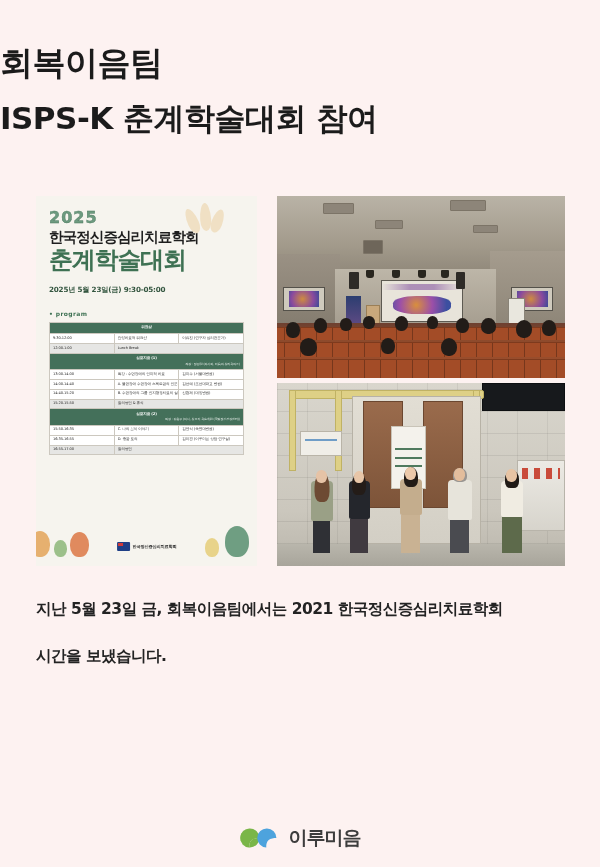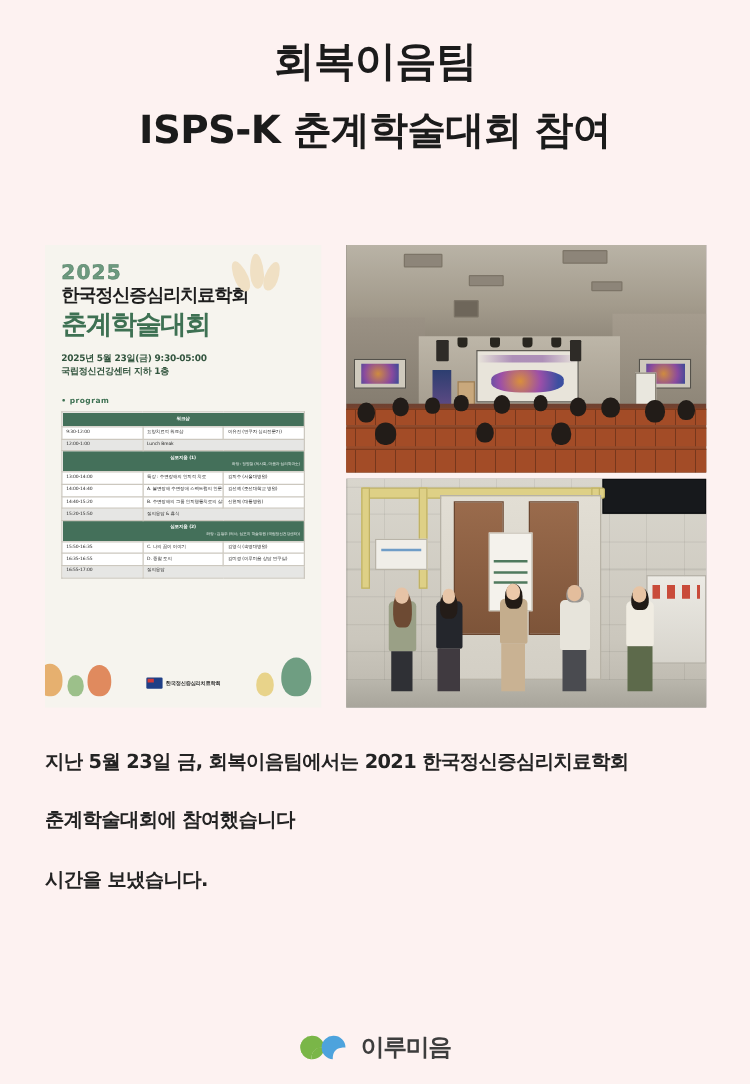--- a/index.html
+++ b/index.html
@@ -10,22 +10,22 @@
     width: 600px;
     height: 867px;
     background: #fdf2f1;
     font-family: "DejaVu Sans", "Liberation Sans", sans-serif;
     overflow: hidden;
     position: relative;
   }
 
   
   .title-block {
-    padding-top: 28px;
-    text-align: center;
+    padding-top: 42px;
+    text-align: left;
   }
   .title-line {
     color: #1b1b1b;
     font-weight: bold;
     letter-spacing: -0.5px;
   }
   .title-line-1 { font-size: 33px; line-height: 1.28; }
   .title-line-2 { font-size: 31px; line-height: 1.3; margin-top: 14px; }
 
   
@@ -57,21 +57,21 @@
   .p-year {
     font-size: 16px; font-weight: bold; color: #6d9a7f;
     letter-spacing: 1px; line-height: 1;
     -webkit-text-stroke: 0.4px #4c7a60;
   }
   .p-org {
     font-size: 14.5px; font-weight: bold; color: #1e1e1e;
     margin-top: 4px; letter-spacing: -0.9px; line-height: 1.1;
   }
   .p-event {
-    font-size: 21px; font-weight: bold; color: #3e7153;
+    font-size: 24px; font-weight: bold; color: #3e7153;
     margin-top: 2px; letter-spacing: -1.2px; line-height: 1.08;
   }
   .p-subject-row {
     display: flex; align-items: center; gap: 7px; margin-top: 7px;
   }
   .p-rule { width: 52px; height: 2px; background: #2b2b2b; }
   .p-subject { font-size: 9px; font-weight: bold; color: #1e1e1e; letter-spacing: -0.4px; }
   .p-when {
     margin-top: 11px; font-size: 7.2px; font-weight: bold;
     color: #33553f; letter-spacing: -0.2px; line-height: 1.5;
@@ -324,21 +324,20 @@
       <div class="petals">
         <span class="petal p1"></span>
           <span class="petal p2"></span>
           <span class="petal p3"></span>
       </div>
       <div class="p-year">2025</div>
       <div class="p-org">한국정신증심리치료학회</div>
       <div class="p-event">춘계학술대회</div>
       <div class="p-when">
         <div>2025년 5월 23일(금) 9:30-05:00</div>
-        <div>국립정신건강센터 지하 1층</div>
       </div>
       <div class="p-program-label">• program</div>
       <table class="p-table">
         <tbody id="program-table-body">
             <tr class="sec">
               <td colspan="3">워크샵</td>
             </tr>
             <tr>
               <td class="c-time">9:30-12:00</td>
               <td class="c-title">요양치료적 워크샵</td>
@@ -517,21 +516,20 @@
         <div class="p-head" style="width:11px;height:13px;background:#e7c4a4;position:relative;z-index:2;"></div>
         <div class="p-body" style="width:22px;height:36px;background:#f0ece2;margin-top:-1px;"></div>
         <div class="p-legs" style="width:20px;height:36px;background:#5d6a4b;"></div>
       </div>
     </div>
   </div>
 </div>
 
 <div class="body-text">
   <p>지난 5월 23일 금, 회복이음팀에서는 2021 한국정신증심리치료학회</p>
-  <p>춘계학술대회에 참여했습니다</p>
   <p>시간을 보냈습니다.</p>
 </div>
 
 <div class="footer">
   <span class="footer-logo">
     <span class="leaf green">
       <svg width="20" height="20" viewBox="0 0 20 20" aria-hidden="true">
         <path d="M10 0.6 A9.4 9.4 0 1 0 19.4 10 C19.4 10 14.5 9.2 11.6 12 C8.6 14.9 9.3 19.4 9.3 19.4 A9.4 9.4 0 0 1 10 0.6 Z" fill="#7ab648"></path>
         <circle cx="10" cy="10" r="9.4" fill="none" stroke="none"></circle>
         <path d="M10 0.6 A9.4 9.4 0 0 1 19.4 10 C19.4 10 14.2 9.6 11.4 12.3 C8.7 15 9.3 19.4 9.3 19.4 A9.4 9.4 0 0 1 10 0.6 Z" fill="#7ab648"></path>

